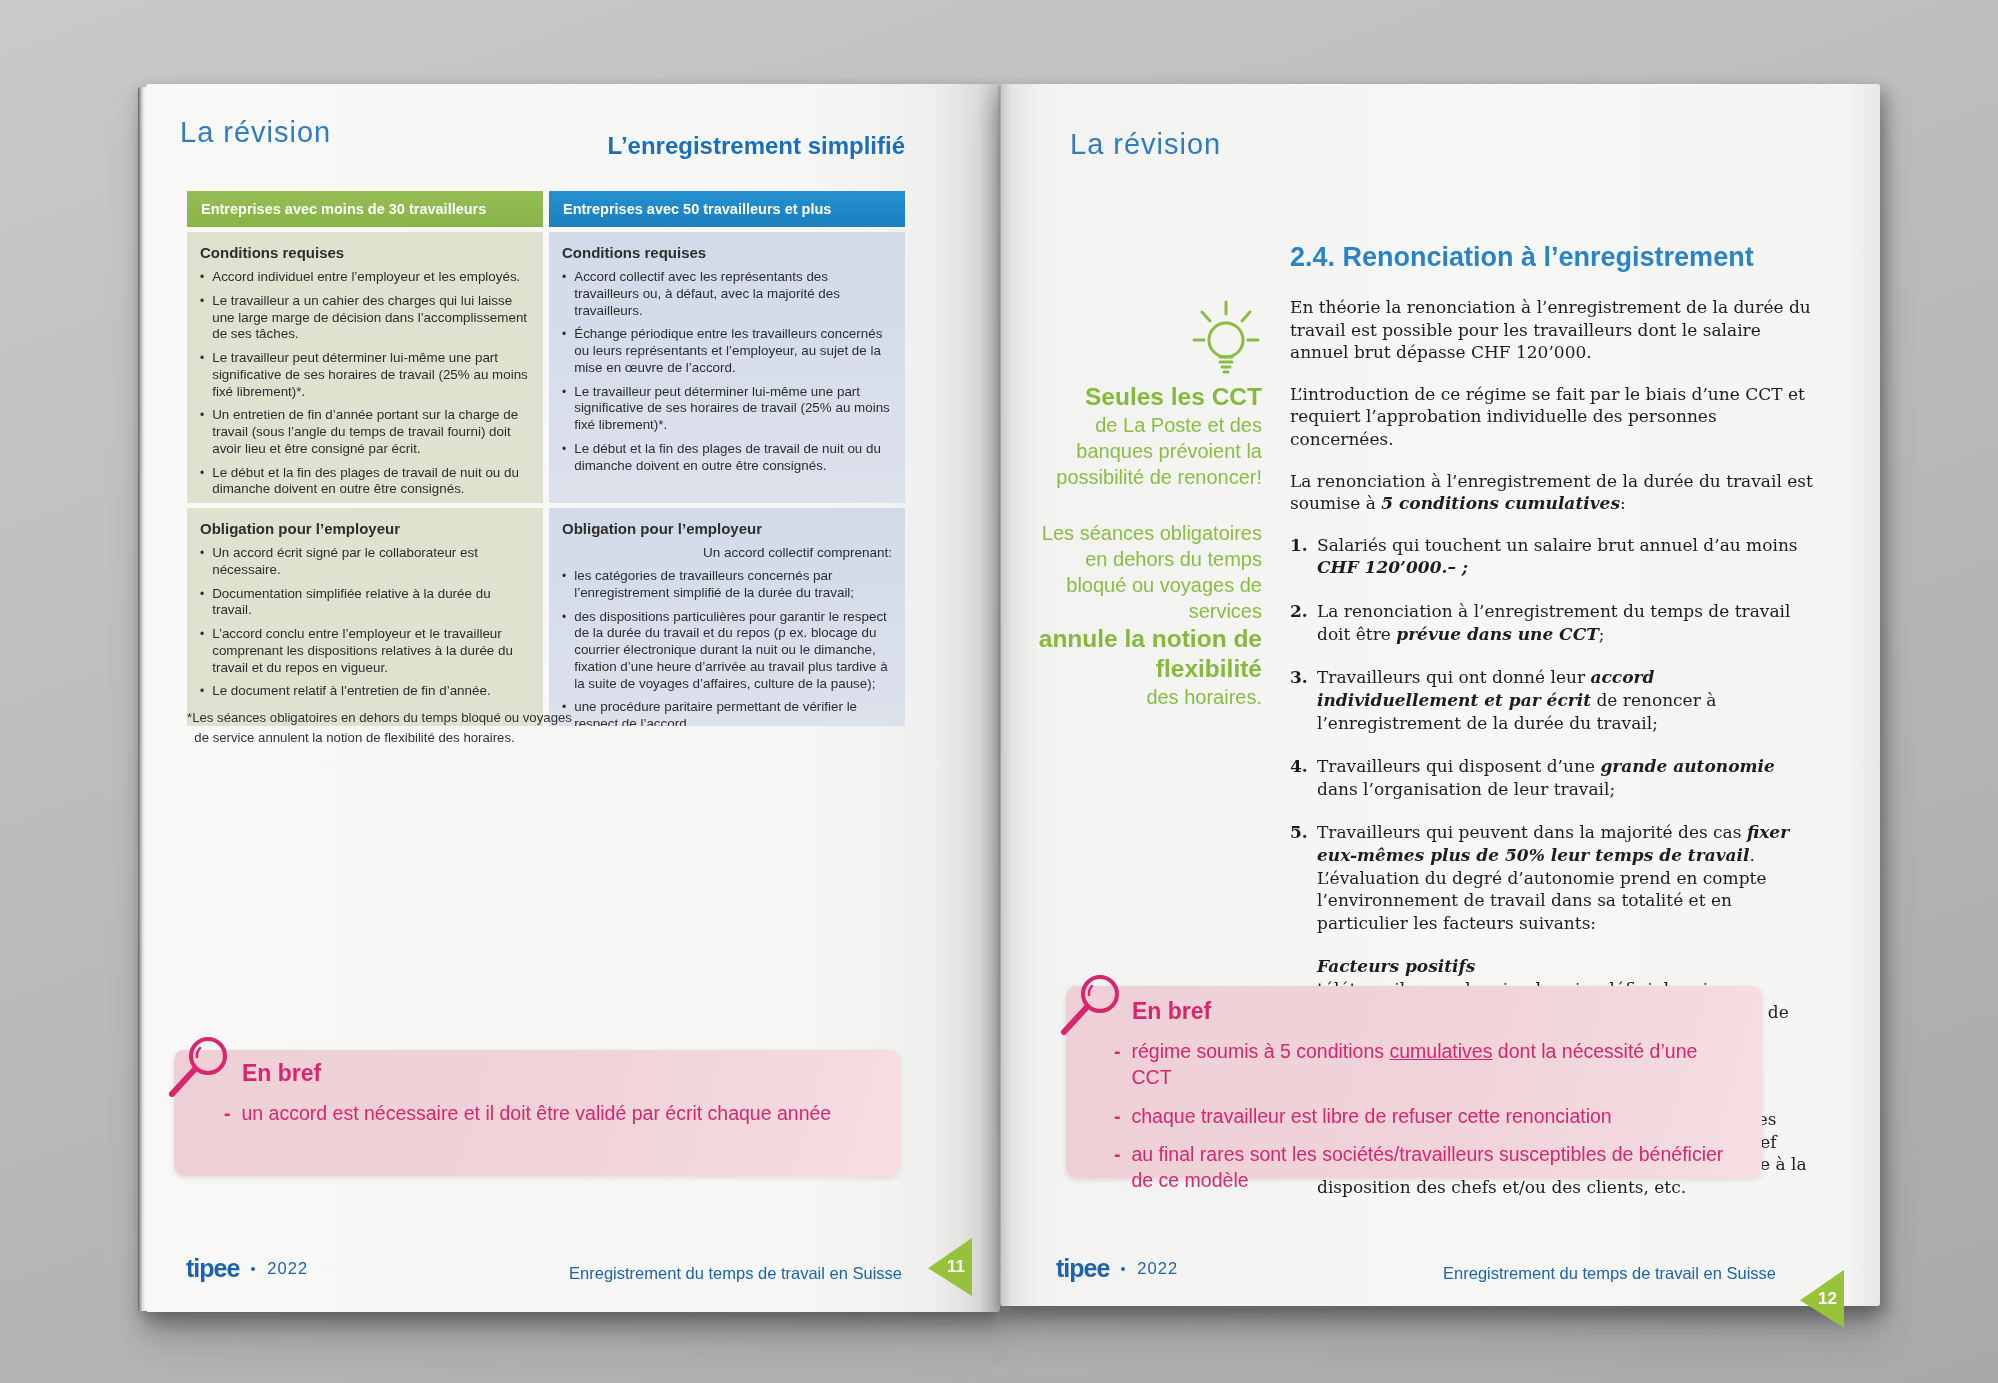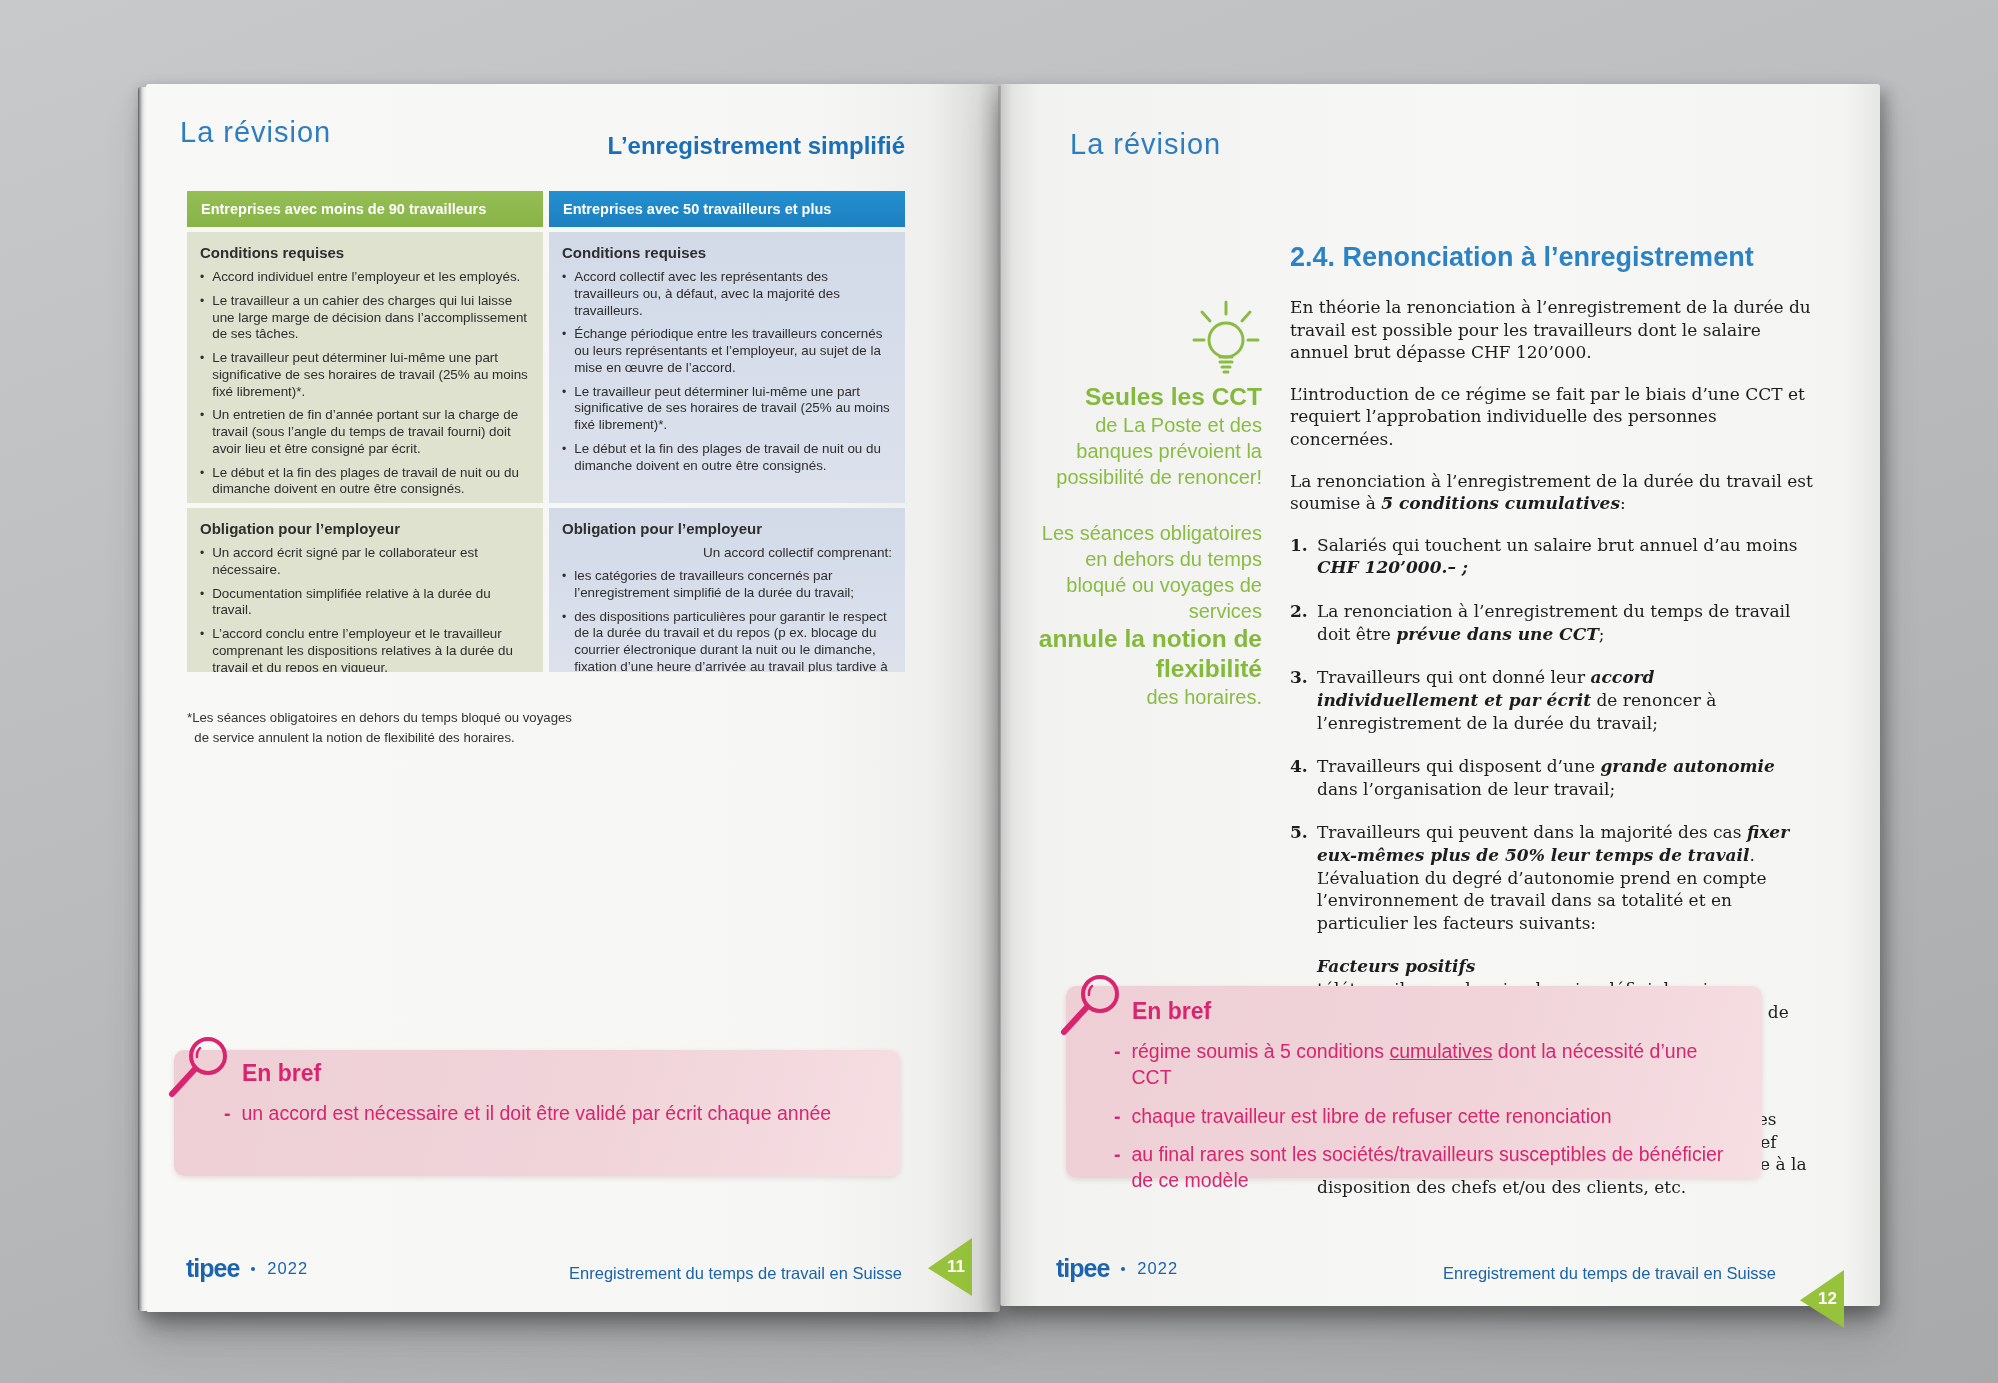--- a/index.html
+++ b/index.html
@@ -34,21 +34,21 @@
   .tbl{position:absolute;left:41px;top:107px;width:718px;display:flex;gap:6px;}
   .tbl .col{width:356px;display:flex;flex-direction:column;gap:5px;}
   .col-header{height:36px;display:flex;align-items:center;padding:0 14px;
     color:#fff;font-weight:bold;font-size:14.5px;}
   .col-header.green{background:linear-gradient(#95bf55,#88b347);}
   .col-header.blue{background:linear-gradient(#2490d0,#1c7fc0);}
   .cell{padding:12px 13px;box-sizing:border-box;overflow:hidden;color:#2e2e2e;}
   .cell.green{background:#dfe2ce;}
   .cell.blue{background:linear-gradient(#d2dae8,#dce1ec);}
   .cell.cond{height:271px;}
-  .cell.obli{height:164px;}
+  .cell.obli{height:218px;}
   .cell-title{font-weight:bold;font-size:15px;margin-bottom:8px;}
   .intro{font-size:13.5px;margin-bottom:8px;text-align:right;}
   .intro:empty{display:none;margin:0;}
   .bullets .row{display:flex;gap:8px;margin-bottom:7px;font-size:13.4px;line-height:1.25;}
   .bullets .mk{flex:0 0 auto;font-size:12px;line-height:1.4;}
   .footnote{font-size:13.2px;color:#333;line-height:1.5;white-space:pre-wrap;}
 
   
   .enbref{position:absolute;border-radius:10px;
     background:linear-gradient(105deg,#eecfd6 0%,#f0d4da 60%,#f6dee3 100%);
@@ -89,21 +89,21 @@
 <body>
 
 <div class="canvas">
 
   <div class="page left">
     <div class="abs kicker" style="left:34px;top:32px;">La révision</div>
     <div class="abs doc-title" style="left:403px;top:48px;width:356px;">L’enregistrement simplifié</div>
 
     <div class="tbl">
       <div class="col">
-        <div class="col-header green">Entreprises avec moins de 90 travailleurs</div>
+        <div class="col-header green">Entreprises avec moins de 30 travailleurs</div>
         <div class="cell green cond">
           <div class="cell-title">Conditions requises</div>
           <div class="bullets">
               <div class="row big">
                 <span class="mk">•</span>
                 <span class="tx"><span>Accord individuel entre l’employeur et les employés.</span></span>
               </div>
               <div class="row big">
                 <span class="mk">•</span>
                 <span class="tx"><span>Le travailleur a un cahier des charges qui lui laisse une large marge de décision dans l’accomplissement de ses tâches.</span></span>

